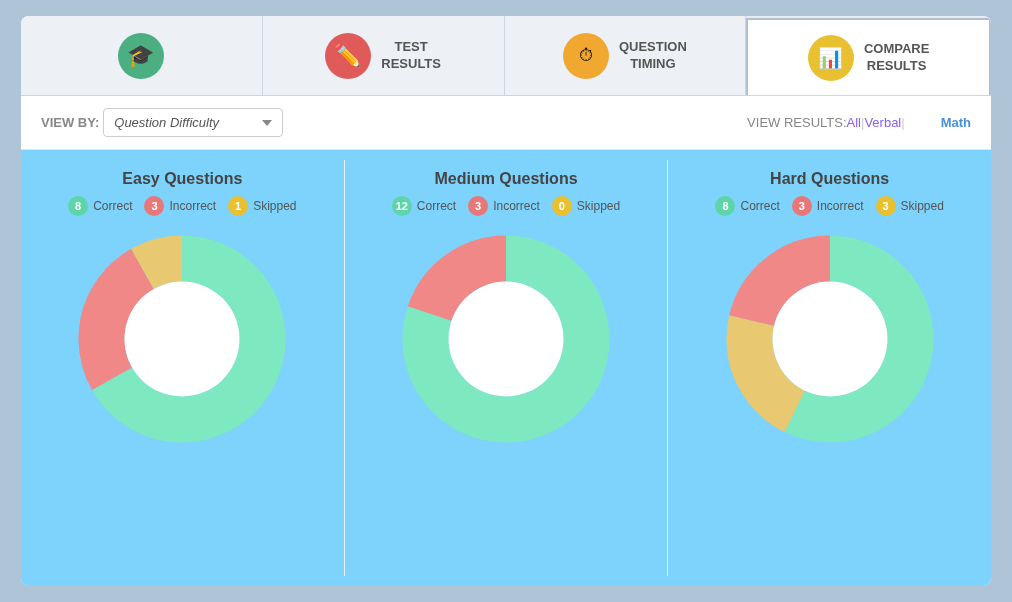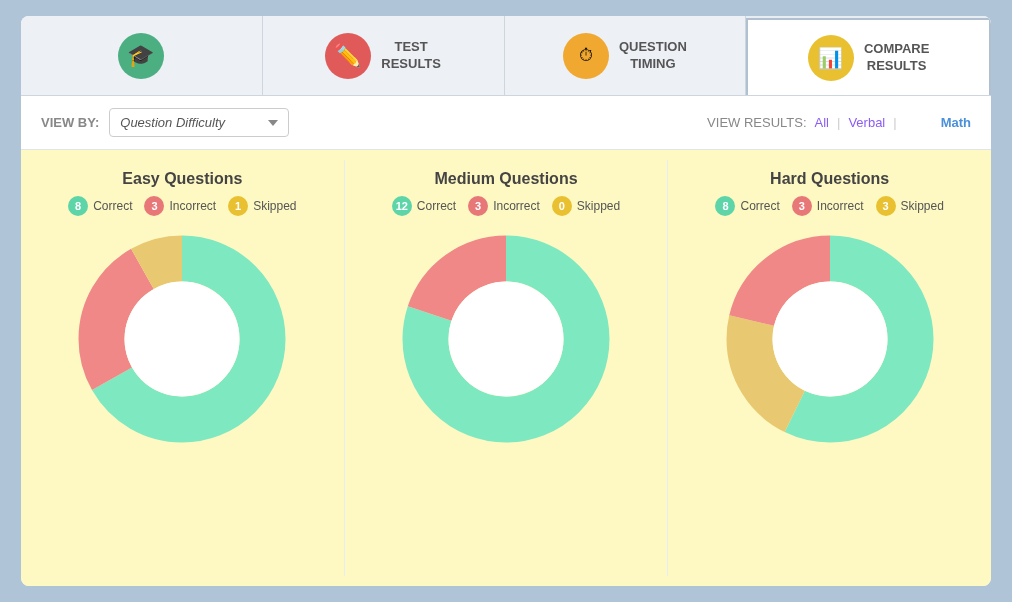--- a/index.html
+++ b/index.html
@@ -73,21 +73,21 @@
       align-items: center;
       justify-content: space-between;
       padding: 12px 20px;
       background: #fff;
       border-bottom: 1px solid #e0e5ea;
     }
     .view-by-label {
       font-size: 13px;
       color: #888;
       font-weight: bold;
-      margin-right: 10px;
+      margin-right: 4px;
     }
     .view-by-section {
       display: flex;
       align-items: center;
     }
     .select-dropdown {
       display: flex;
       align-items: center;
       background: #fff;
       border: 1px solid #ccc;
@@ -104,33 +104,32 @@
       width: 0;
       height: 0;
       border-left: 5px solid transparent;
       border-right: 5px solid transparent;
       border-top: 6px solid #888;
       margin-left: 8px;
     }
     .view-results-section {
       display: flex;
       align-items: center;
-      gap: 8px;
       font-size: 13px;
       color: #888;
     }
     .view-results-section .sep { color: #ccc; }
     .view-results-link { color: #8b5cf6; cursor: pointer; text-decoration: none; font-weight: normal; }
     .view-results-link.active { color: #4a90d9; font-weight: bold; margin-left: 36px; }
     
     .charts-area {
       flex: 1;
       display: flex;
       padding: 10px 0;
-      background: #fef9c3;
+      background: #7dd3fc;
     }
     .chart-panel {
       flex: 1;
       display: flex;
       flex-direction: column;
       align-items: center;
       padding: 10px;
       border-right: 1px solid #e8edf2;
     }
     .chart-panel:last-child { border-right: none; }

